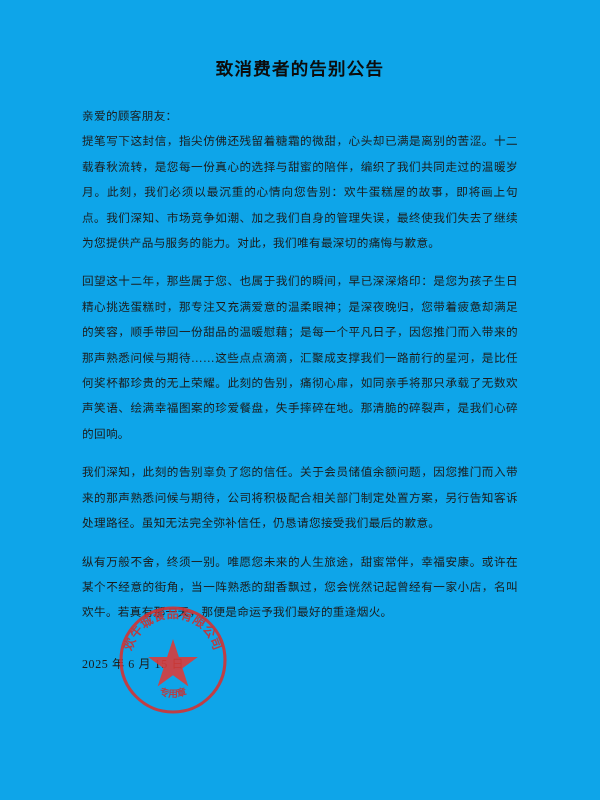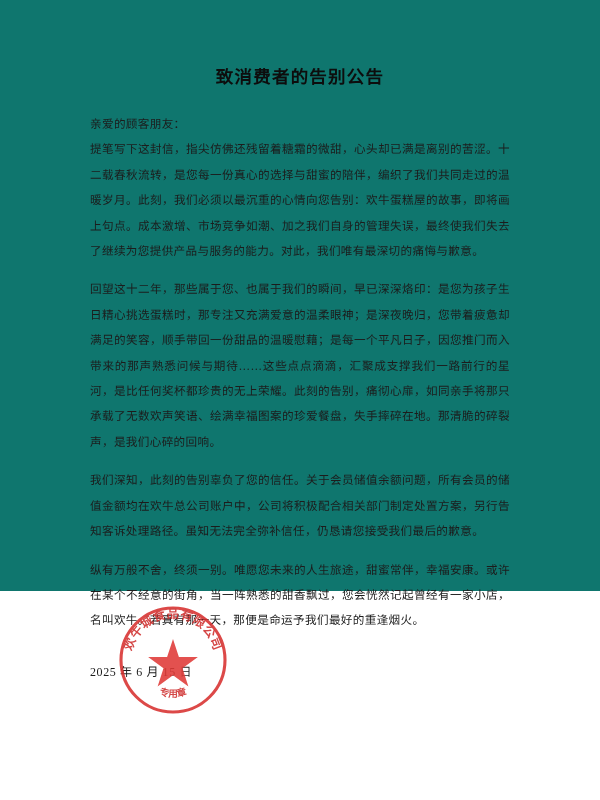--- a/index.html
+++ b/index.html
@@ -13,24 +13,24 @@
     background: #ffffff;
     font-family: "Liberation Serif", "DejaVu Serif", serif;
     color: #1a1a1a;
     overflow: hidden;
     position: relative;
   }
 
   .page {
     position: relative;
     width: 600px;
-    height: 591px;
+    height: 800px;
     box-sizing: border-box;
-    padding: 8px;
-    background: #0f766e;
+    padding: 0;
+    background: #0ea5e9;
   }
 
   .doc-title {
     text-align: center;
     font-size: 17.5px;
     font-weight: bold;
     letter-spacing: 1.2px;
     margin: 0;
     padding-top: 55px;
     color: #0d0d0d;
@@ -129,25 +129,25 @@
 <body>
 
 <div class="page">
 
   <h1 class="doc-title">致消费者的告别公告</h1>
 
   <div class="body-block">
 
     <p class="salutation">亲爱的顾客朋友：</p>
 
-    <p class="para">提笔写下这封信，指尖仿佛还残留着糖霜的微甜，心头却已满是离别的苦涩。十二载春秋流转，是您每一份真心的选择与甜蜜的陪伴，编织了我们共同走过的温暖岁月。此刻，我们必须以最沉重的心情向您告别：欢牛蛋糕屋的故事，即将画上句点。成本激增、市场竞争如潮、加之我们自身的管理失误，最终使我们失去了继续为您提供产品与服务的能力。对此，我们唯有最深切的痛悔与歉意。</p>
+    <p class="para">提笔写下这封信，指尖仿佛还残留着糖霜的微甜，心头却已满是离别的苦涩。十二载春秋流转，是您每一份真心的选择与甜蜜的陪伴，编织了我们共同走过的温暖岁月。此刻，我们必须以最沉重的心情向您告别：欢牛蛋糕屋的故事，即将画上句点。我们深知、市场竞争如潮、加之我们自身的管理失误，最终使我们失去了继续为您提供产品与服务的能力。对此，我们唯有最深切的痛悔与歉意。</p>
 
     <p class="para">回望这十二年，那些属于您、也属于我们的瞬间，早已深深烙印：是您为孩子生日精心挑选蛋糕时，那专注又充满爱意的温柔眼神；是深夜晚归，您带着疲惫却满足的笑容，顺手带回一份甜品的温暖慰藉；是每一个平凡日子，因您推门而入带来的那声熟悉问候与期待……这些点点滴滴，汇聚成支撑我们一路前行的星河，是比任何奖杯都珍贵的无上荣耀。此刻的告别，痛彻心扉，如同亲手将那只承载了无数欢声笑语、绘满幸福图案的珍爱餐盘，失手摔碎在地。那清脆的碎裂声，是我们心碎的回响。</p>
 
-    <p class="para">我们深知，此刻的告别辜负了您的信任。关于会员储值余额问题，所有会员的储值金额均在欢牛总公司账户中，公司将积极配合相关部门制定处置方案，另行告知客诉处理路径。虽知无法完全弥补信任，仍恳请您接受我们最后的歉意。</p>
+    <p class="para">我们深知，此刻的告别辜负了您的信任。关于会员储值余额问题，因您推门而入带来的那声熟悉问候与期待，公司将积极配合相关部门制定处置方案，另行告知客诉处理路径。虽知无法完全弥补信任，仍恳请您接受我们最后的歉意。</p>
 
 
     <p class="para">纵有万般不舍，终须一别。唯愿您未来的人生旅途，甜蜜常伴，幸福安康。或许在某个不经意的街角，当一阵熟悉的甜香飘过，您会恍然记起曾经有一家小店，名叫欢牛。若真有那一天，那便是命运予我们最好的重逢烟火。</p>
   </div>
 
   <div class="sign-block">
     <div class="date-line">2025 年 6 月 15 日</div>
   </div>
 
   <div class="seal">

